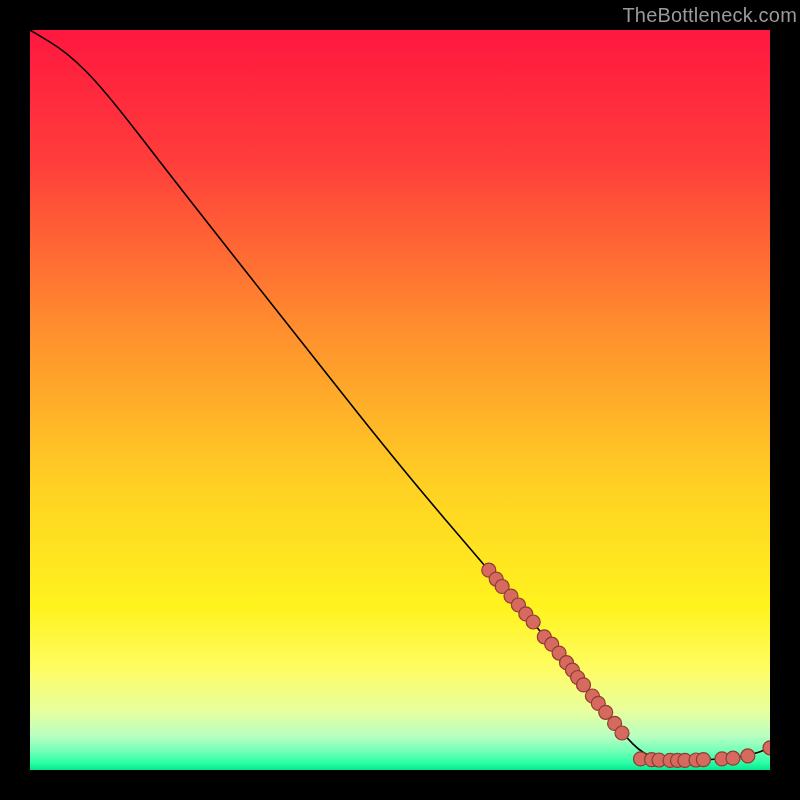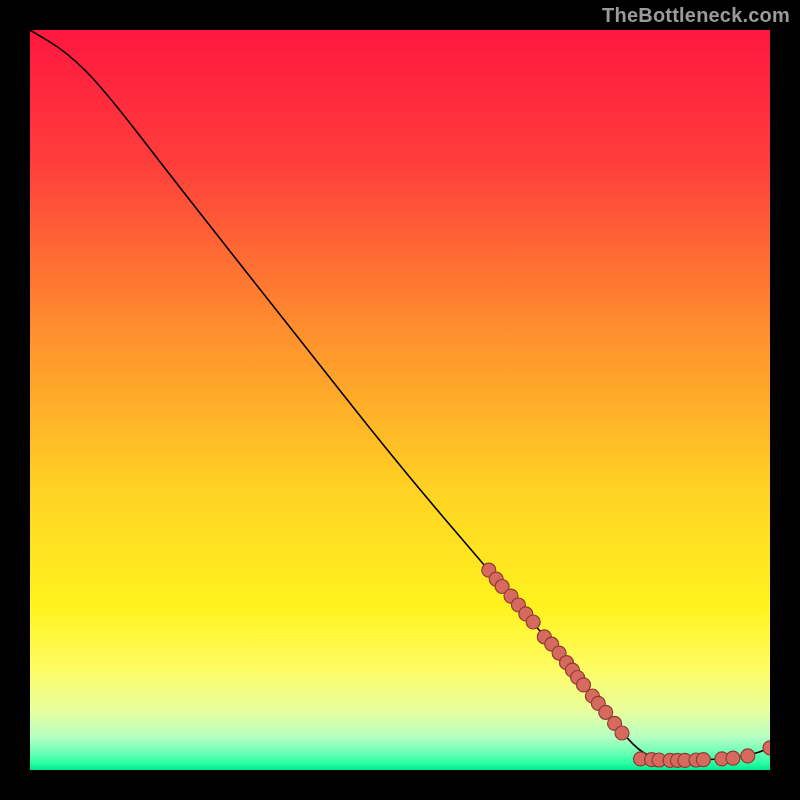--- a/index.html
+++ b/index.html
@@ -13,24 +13,24 @@
   }
   .frame {
     position: relative;
     width: 800px;
     height: 800px;
     background: #000;
   }
   .watermark {
     position: absolute;
     top: 4px;
-    right: 10px;
+    right: 3px;
     color: #9a9a9a;
     font-size: 20px;
-    font-weight: 700;
+    font-weight: 400;
     letter-spacing: 0.2px;
     z-index: 10;
   }
   svg.plot {
     position: absolute;
     left: 30px;
     top: 30px;
     width: 740px;
     height: 740px;
     display: block;

